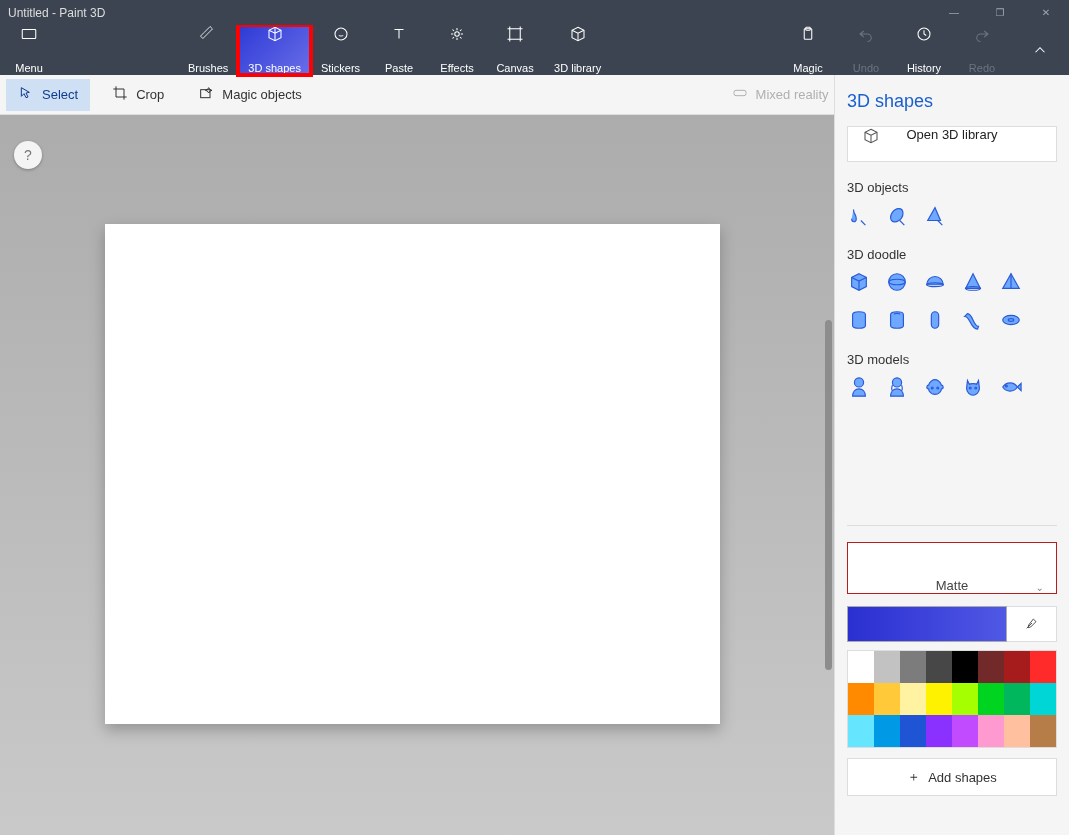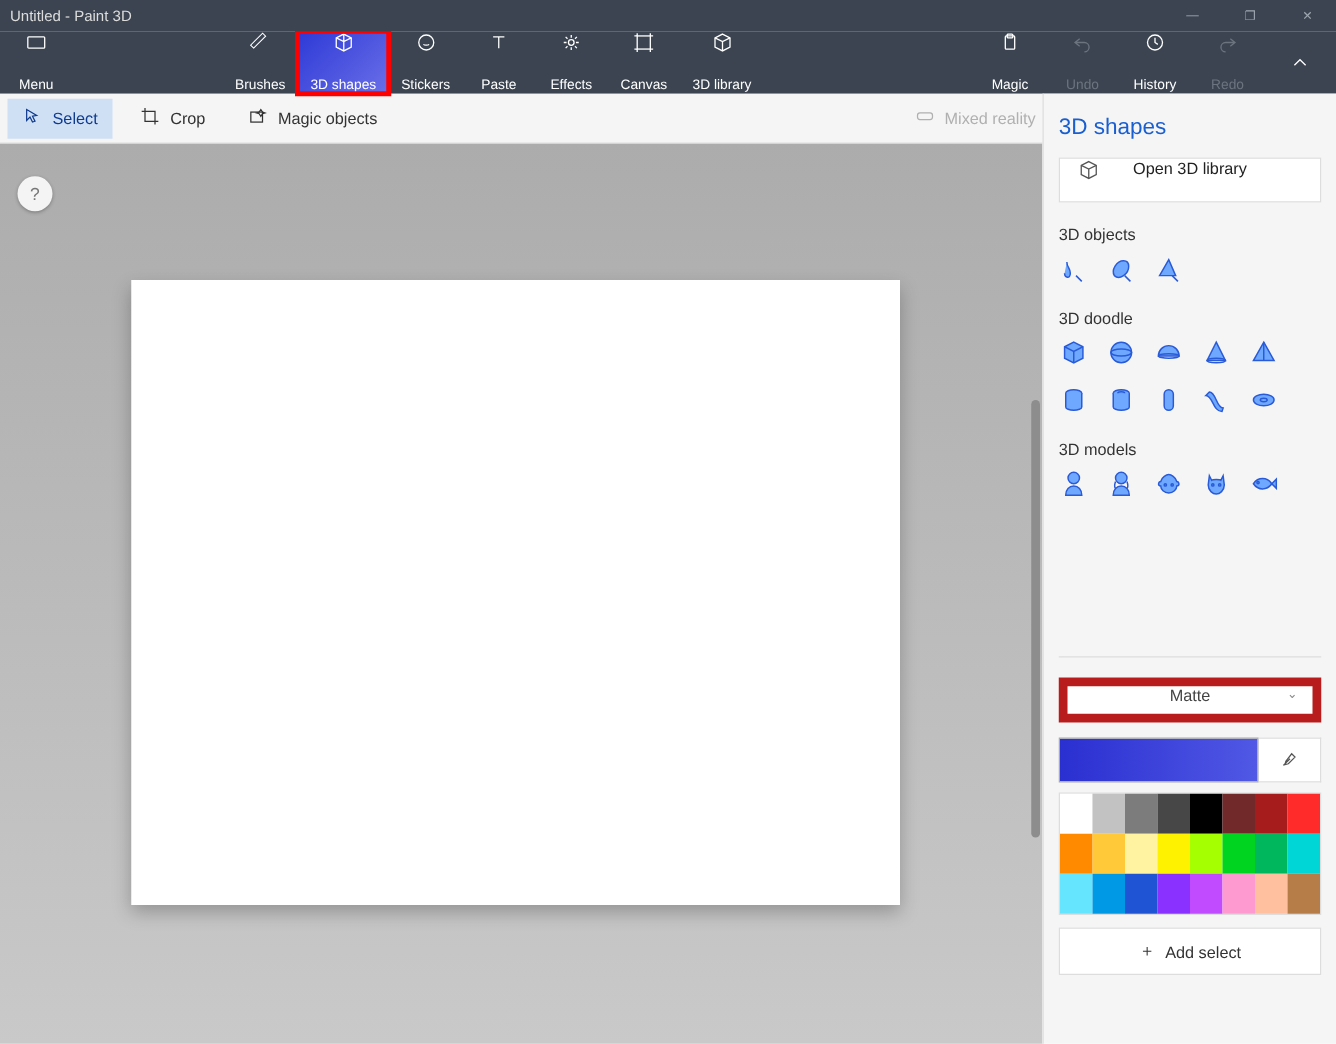--- a/index.html
+++ b/index.html
@@ -90,22 +90,22 @@
   .icon-row { display: flex; gap: 14px; flex-wrap: wrap; margin-bottom: 20px; }
   .shape-btn {
     width: 24px; height: 24px; cursor: pointer;
     display: flex; align-items: center; justify-content: center;
   }
   .shape-btn svg { width: 22px; height: 22px; }
 
   .divider { border-top: 1px solid #ddd; margin: 16px 0; }
 
   .matte-select {
-    background: #fff; border: 7px solid #b91c1c; height: 36px;
-    display: flex; align-items: flex-start; justify-content: center;
+    background: #fff; border: 1px solid #b91c1c; height: 52px;
+    display: flex; align-items: flex-end; justify-content: center;
     font-size: 13px; color: #444; cursor: pointer; position: relative; margin-bottom: 12px;
   }
   .matte-select .chev { position: absolute; right: 12px; font-size: 10px; color: #888; }
 
   .swatch-row { display: flex; margin-bottom: 8px; }
   .big-swatch {
     flex: 1; height: 36px;
     background: linear-gradient(to right, #2a2fd0, #5058e5);
     border: 1px solid #aaa;
   }
@@ -497,15 +497,15 @@
         <div class="cell" title="#8a30ff" style="background: rgb(138, 48, 255);"></div>
         <div class="cell" title="#c04bff" style="background: rgb(192, 75, 255);"></div>
         <div class="cell" title="#ff9ad1" style="background: rgb(255, 154, 209);"></div>
         <div class="cell" title="#ffc0a0" style="background: rgb(255, 192, 160);"></div>
         <div class="cell" title="#b77d48" style="background: rgb(183, 125, 72);"></div>
       </div>
     </div>
 
   <div class="add-color">
     <span>＋</span>
-    <span>Add select</span>
+    <span>Add shapes</span>
   </div>
 </div>
 
 </body></html>

